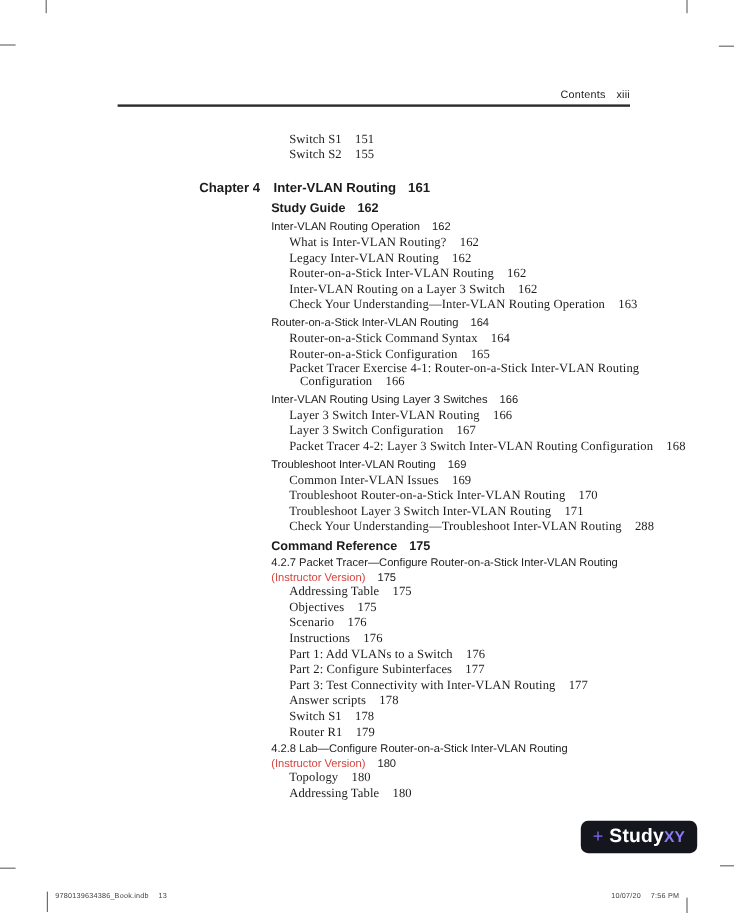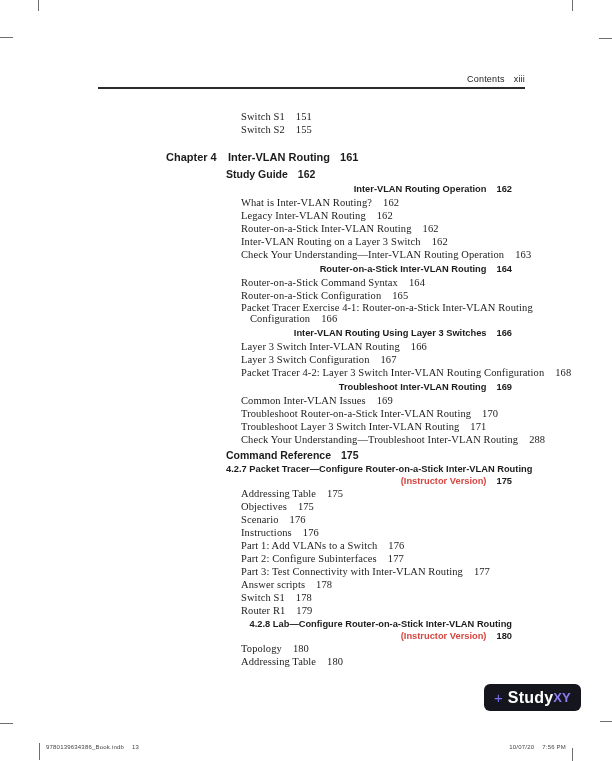--- a/index.html
+++ b/index.html
@@ -23,21 +23,21 @@
   .running-head .folio{margin-left:9px;}
   .head-rule{position:absolute;left:98px;top:87px;width:427px;height:1.5px;background:#2c2c2c;}
 
   
   #toc{position:absolute;top:110px;left:0;width:512px;color:#1c1c1c;}
   .row{white-space:nowrap;}
   .entry{font-family:"Liberation Serif",serif;font-size:10.5px;line-height:13px;
          margin-left:241px;letter-spacing:.1px;}
   .wrap1{line-height:11px;}
   .wrap2{margin-left:250px;line-height:12px;}
-  .head{font-weight:bold;font-size:9.3px;line-height:13px;margin-left:226px;margin-top:2px;text-align:right;}
+  .head{font-weight:normal;font-size:9.3px;line-height:13px;margin-left:226px;margin-top:2px;}
   .head_lg{font-weight:bold;font-size:10.5px;line-height:14px;margin-left:226px;margin-top:2px;}
   .chapter{font-weight:bold;font-size:11px;line-height:15px;margin-left:166px;margin-top:14px;}
   .ch-label{display:inline-block;width:62px;}
   .wrapA{line-height:11px;}
   .wrapB{line-height:12px;margin-top:0;}
   .red{color:#d6453f;}
   .pg{margin-left:11px;}
   .pg-bold{margin-left:10px;}
 
   

